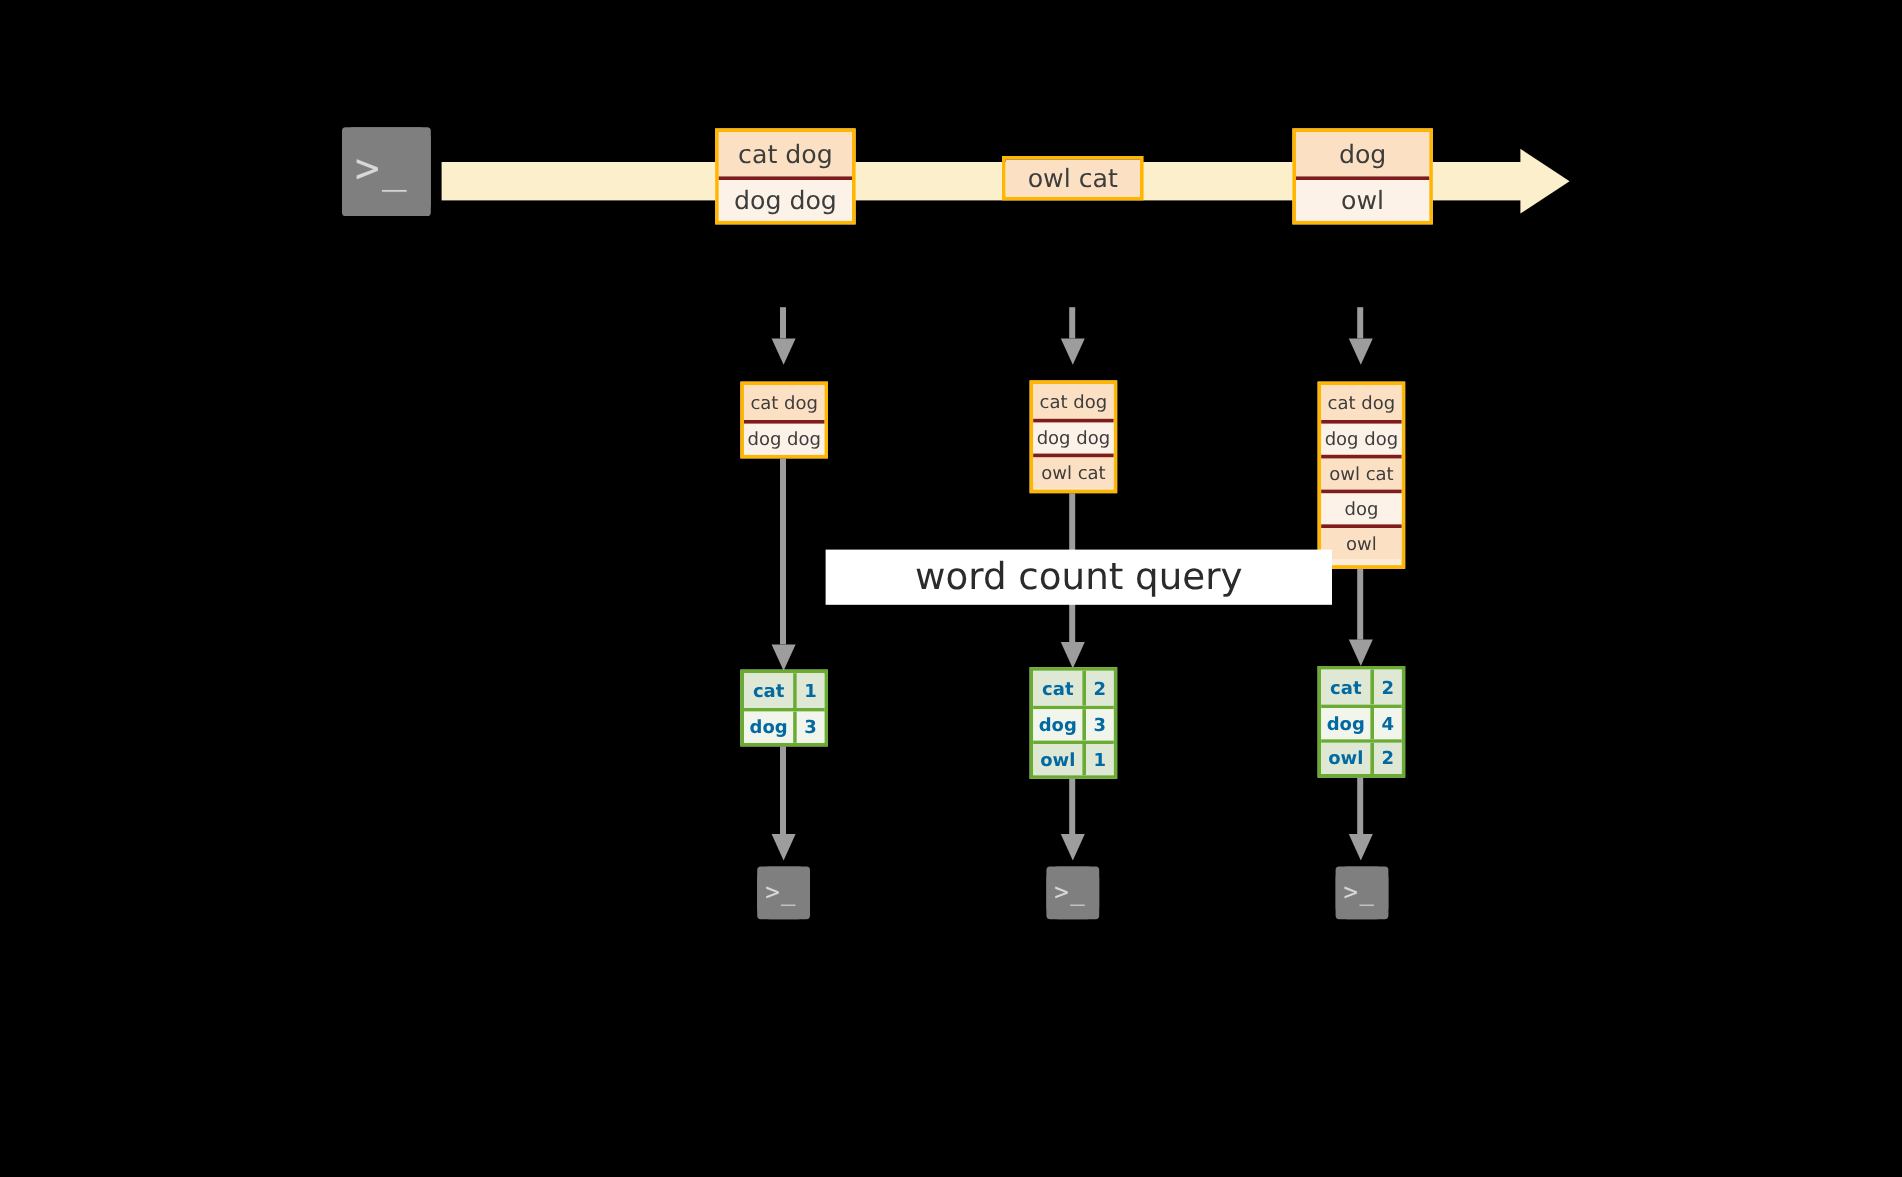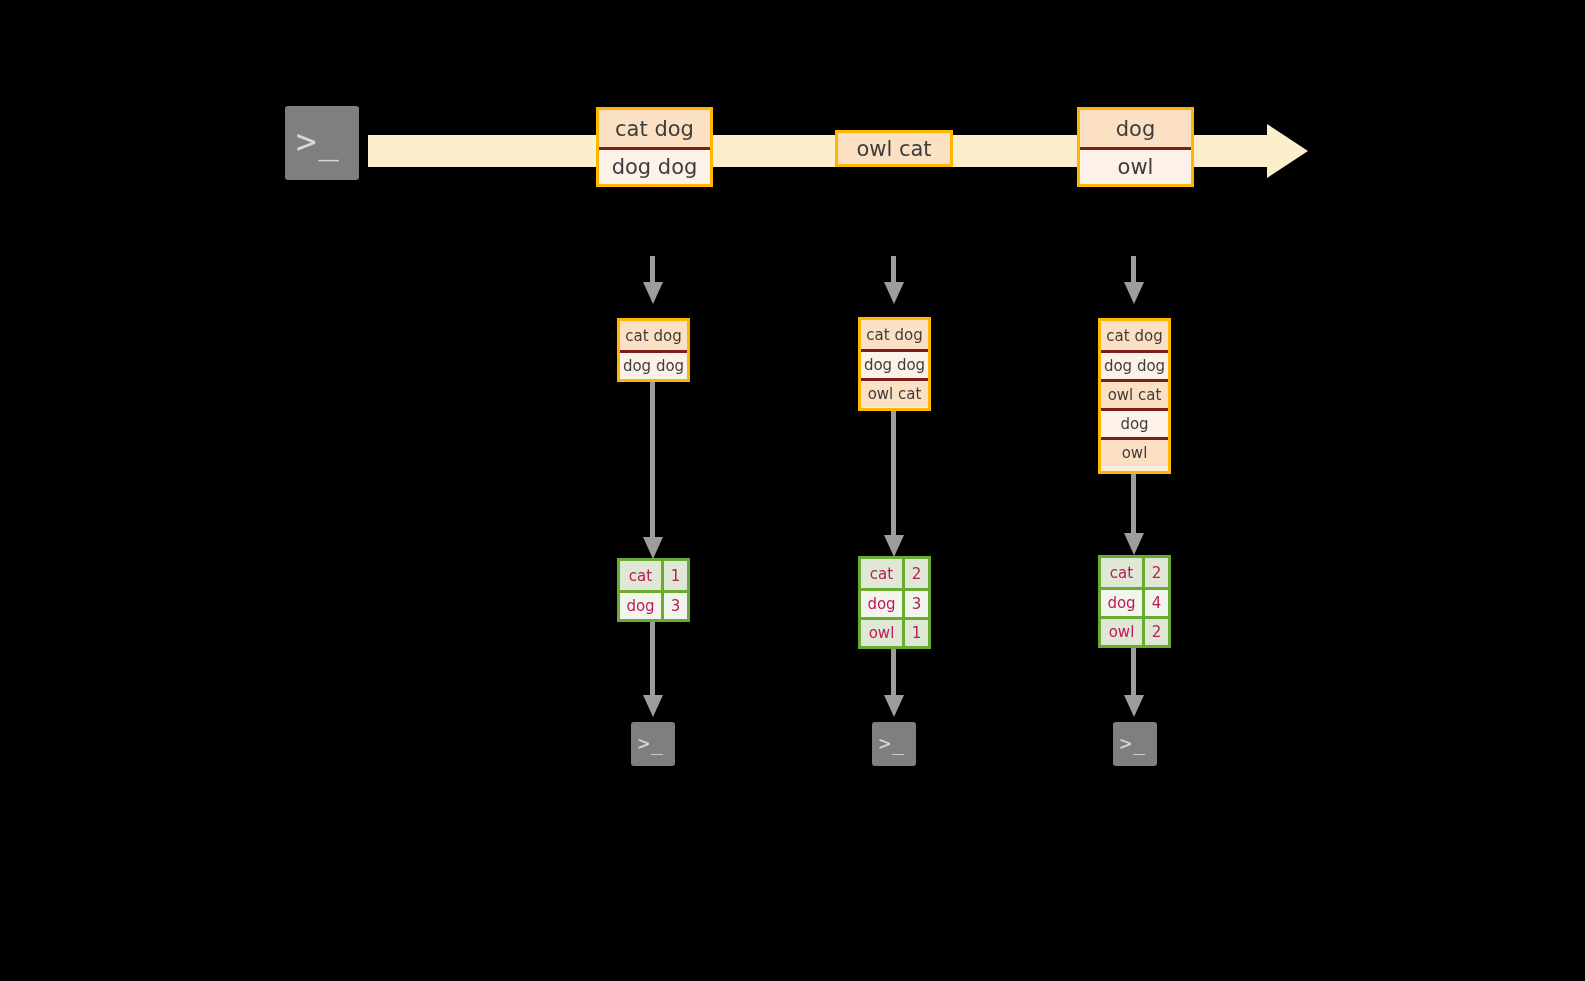--- a/index.html
+++ b/index.html
@@ -99,22 +99,23 @@
     box-sizing: border-box;
     display: flex;
     align-items: stretch;
   }
   .grow + .grow { border-top: 3px solid #6aab32; }
   .gcell {
     box-sizing: border-box;
     display: flex;
     align-items: center;
     justify-content: center;
-    color: #be185d;
+    color: #0369a1;
     white-space: nowrap;
+    font-weight: bold;
   }
   .gcell.key { border-right: 3px solid #6aab32; }
   .grow.dark  .gcell { background: #dfe8d5; }
   .grow.light .gcell { background: #f1f5ec; }
 
   
   .vline {
     position: absolute;
     background: #9d9d9d;
   }
@@ -266,14 +267,15 @@
 
   <div class="vline" style="left:1131px; top:648px; width:5px; height:47px;"></div>
   <div class="vhead" style="left:1124px; top:695px; border-width:22px 10px 0 10px;"></div>
 
   <div class="term" style="left:1104px; top:713px; width:62px; height:62px;">
     <div class="term-hatch"></div>
     <div class="term-inner"></div>
     <div class="term-glyph" style="font-size:20px;">&gt;_</div>
   </div>
 
+  <div class="qlabel" style="left:688px; top:458px; width:422px; height:46px; font-size:31px;">word count query</div>
 
 </div>
 
 </body></html>

